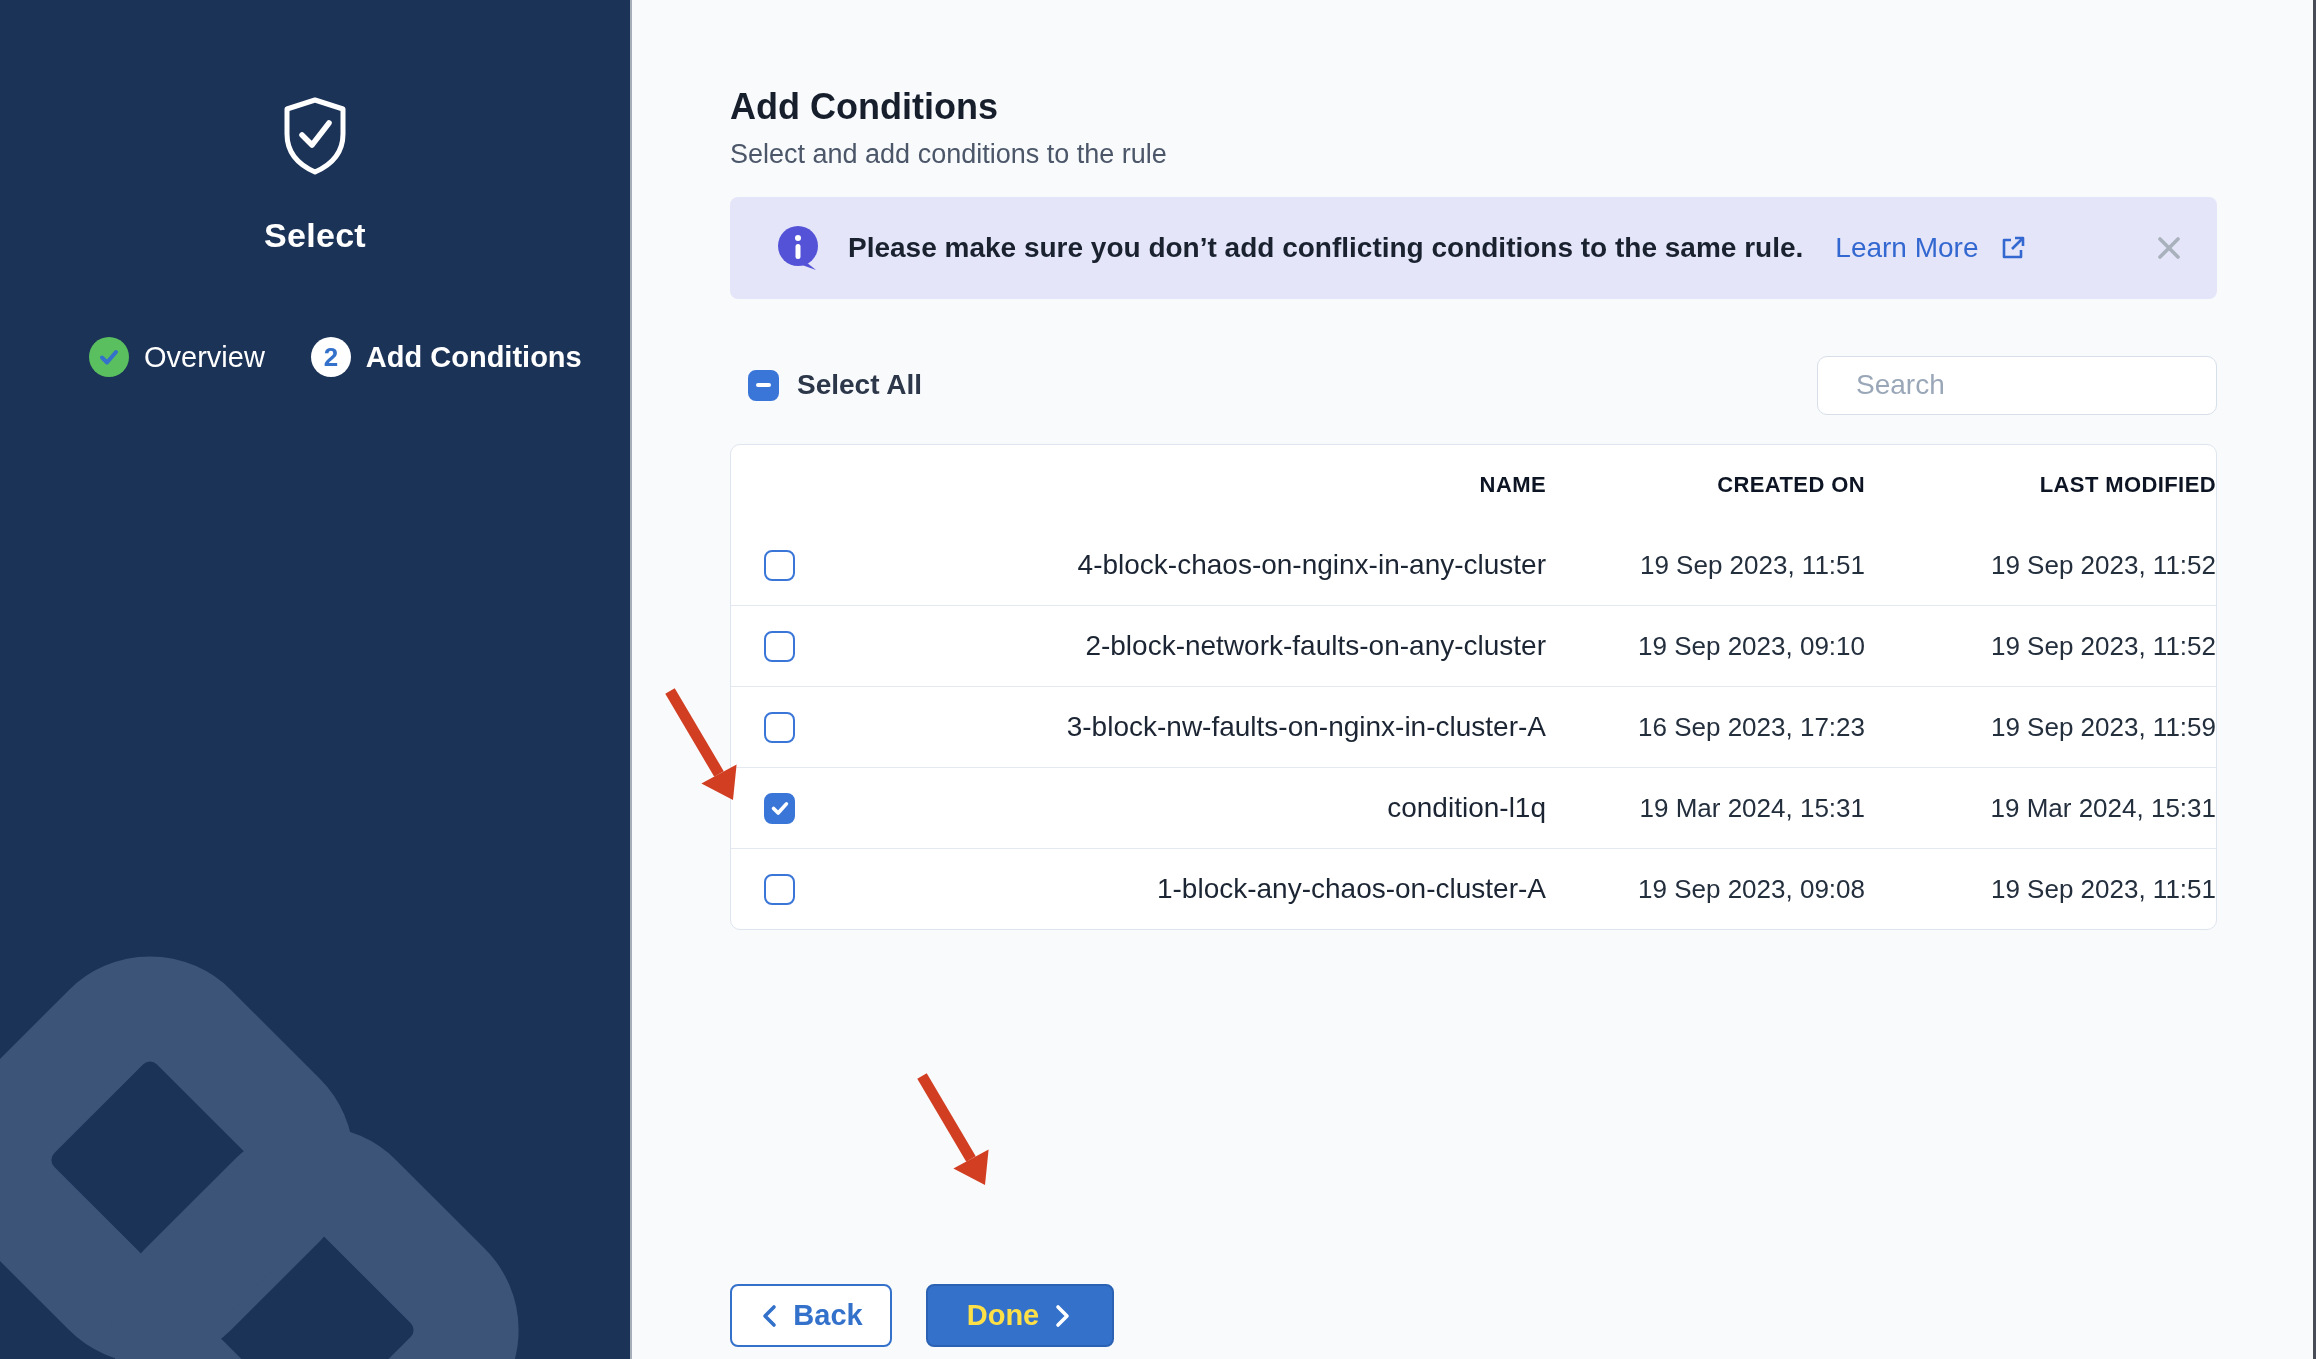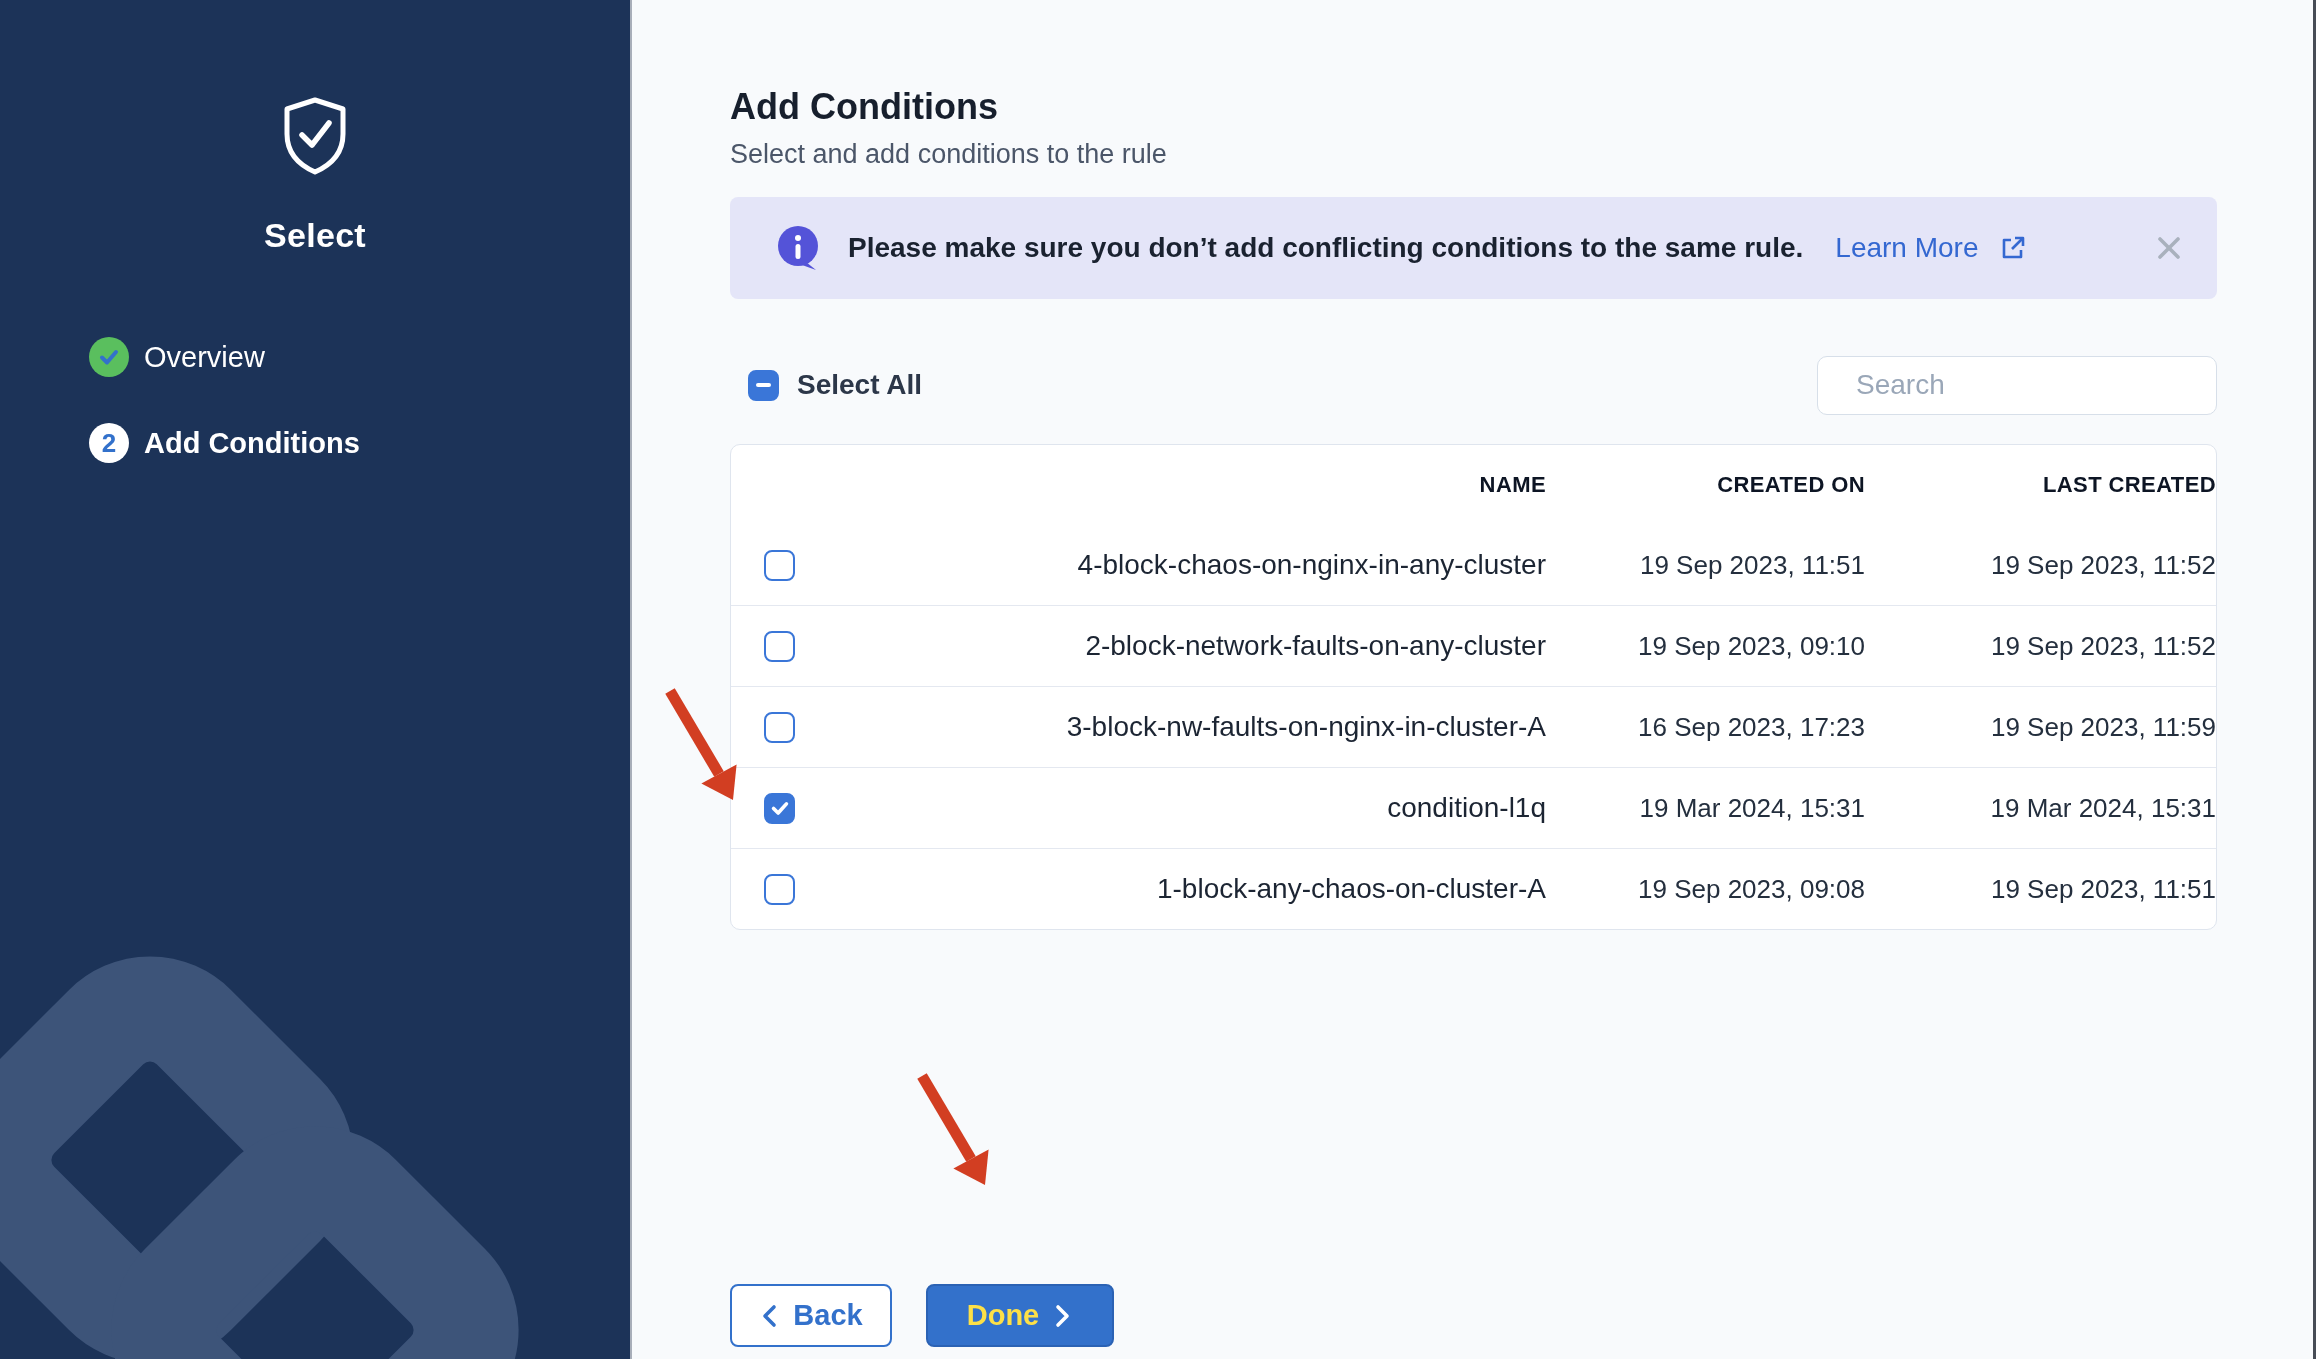--- a/index.html
+++ b/index.html
@@ -3,21 +3,21 @@
 <meta charset="utf-8">
 <style>
   html,body{margin:0;padding:0;}
   body{font-family:"Liberation Sans", sans-serif; background:#e9edf2;}
   .screen{position:relative;width:2316px;height:1359px;background:var(--page_bg,#f8fafc);overflow:hidden;display:flex;border-right:3px solid #474c56;box-sizing:border-box;}
 
   
   .sidebar{position:relative;width:632px;flex:0 0 632px;background:var(--sidebar_bg,#1c3358);overflow:hidden;border-right:2px solid #a8aeb9;box-sizing:border-box;}
   .shield-wrap{margin:96px auto 0;width:68px;height:80px;display:flex;align-items:center;justify-content:center;}
   .sidebar-title{margin-top:40px;text-align:center;color:#fff;font-size:34px;font-weight:700;letter-spacing:.3px;}
-  .steps{margin:82px 0 0 89px;display:flex;flex-direction:column;gap:46px;}
+  .steps{margin:82px 0 0 89px;display:flex;flex-direction:row;gap:46px;}
   .step{display:flex;align-items:center;gap:15px;cursor:pointer;}
   .step-circle{width:40px;height:40px;border-radius:50%;display:flex;align-items:center;justify-content:center;flex:0 0 40px;}
   .step-circle.done{background:var(--green,#5abf5e);}
   .step-circle.current{background:#fff;color:var(--accent,#3371cb);font-size:26px;font-weight:700;}
   .step-label{color:#fff;font-size:29px;}
   .step-label.active{font-weight:700;}
   .watermark{position:absolute;left:-110px;bottom:-150px;pointer-events:none;}
 
   
   .main{position:relative;flex:1;}
@@ -142,21 +142,21 @@
           </svg>
           <input type="text" placeholder="Search" style="">
         </div>
       </div>
 
       <div class="table">
         <div class="trow thead">
           <div class="cell-check"></div>
           <div>NAME</div>
           <div>CREATED ON</div>
-          <div>LAST CREATED</div>
+          <div>LAST MODIFIED</div>
         </div>
         <div>
   <div class="trow">
     <div class="cell-check">
       <div class="cb">
         
         
       </div>
     </div>
     <div class="cell-name">4-block-chaos-on-nginx-in-any-cluster</div>

